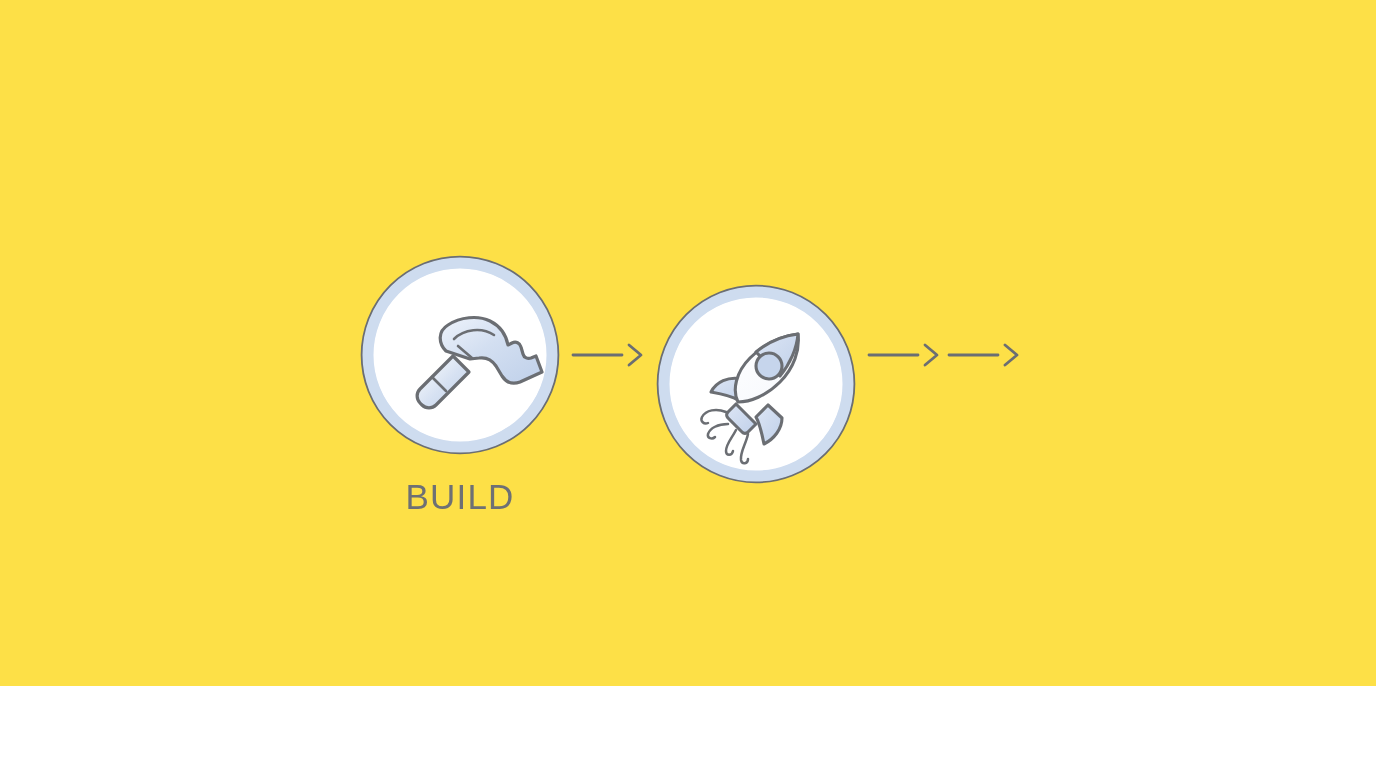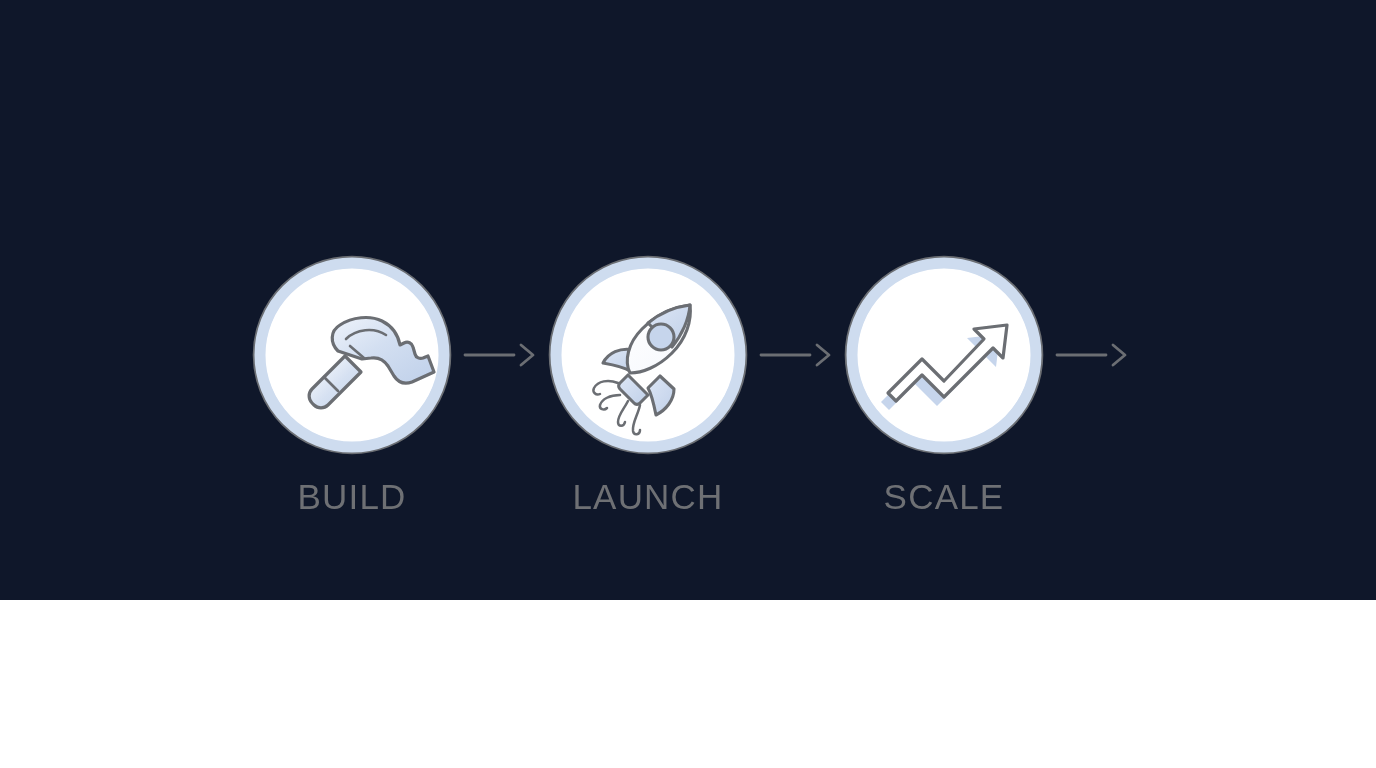--- a/index.html
+++ b/index.html
@@ -9,22 +9,22 @@
   }
   body {
     width: 1376px;
     height: 768px;
     overflow: hidden;
     font-family: "Liberation Sans", sans-serif;
   }
   #stage {
     position: relative;
     width: 1376px;
-    height: 600px;
-    background: #0f172a;
+    height: 686px;
+    background: #fde047;
   }
   .process-flow {
     position: absolute;
     left: 0;
     top: 0;
     width: 1376px;
     height: 768px;
     display: flex;
     flex-direction: row;
     align-items: center;
@@ -176,50 +176,31 @@
 
             <g stroke="#6b6e73" stroke-width="2.5" fill="none" stroke-linecap="round">
               <path d="M70 128 C 60 124, 50 126, 46 133 C 44 137, 48 141, 52 139"></path>
               <path d="M72 140 C 62 140, 54 144, 52 150 C 51 154, 56 156, 59 153"></path>
               <path d="M80 146 C 76 154, 70 160, 70 167 C 70 172, 76 172, 77 167"></path>
               <path d="M92 150 C 90 160, 84 168, 85 176 C 86 181, 92 180, 92 175"></path>
             </g>
           </g>
         </svg>
       </div>
-      <div class="step-label">LAUNCH</div>
     </div>
 
     <div class="connector">
       <svg width="78" height="30" viewBox="0 0 78 30" xmlns="http://www.w3.org/2000/svg">
         <g stroke="#6b6e73" stroke-width="2.8" fill="none" stroke-linecap="round" stroke-linejoin="round">
           <line x1="4" y1="15" x2="53" y2="15"></line>
           <polyline points="60,5 72,15 60,25"></polyline>
         </g>
       </svg>
     </div>
 
-    <div class="step">
-      <div class="node-circle">
-        <svg width="200" height="200" viewBox="0 0 200 200" xmlns="http://www.w3.org/2000/svg">
-          <g>
-            <circle cx="100" cy="100" r="98" fill="#ffffff" stroke="#6b6e73" stroke-width="2.6"></circle>
-            <circle cx="100" cy="100" r="92" fill="none" stroke="#cedcef" stroke-width="11"></circle>
-            <circle cx="100" cy="100" r="86" fill="#ffffff" stroke="none"></circle>
-          </g>
-          <g>
-
-            <path d="M44 138 L 78 104 L 100 126 L 140 84 L 130 74 L 163 70 L 159 103 L 149 93 L 100 142 L 78 120 L 52 146 Z" fill="#c6d5ec" stroke="none" transform="translate(-7,9)"></path>
-
-            <path d="M44 138 L 78 104 L 100 126 L 140 84 L 130 74 L 163 70 L 159 103 L 149 93 L 100 142 L 78 120 L 52 146 Z" fill="#ffffff" stroke="#6b6e73" stroke-width="3.2" stroke-linejoin="round" stroke-linecap="round"></path>
-          </g>
-        </svg>
-      </div>
-      <div class="step-label">SCALE</div>
-    </div>
 
     <div class="connector">
       <svg width="78" height="30" viewBox="0 0 78 30" xmlns="http://www.w3.org/2000/svg">
         <g stroke="#6b6e73" stroke-width="2.8" fill="none" stroke-linecap="round" stroke-linejoin="round">
           <line x1="4" y1="15" x2="53" y2="15"></line>
           <polyline points="60,5 72,15 60,25"></polyline>
         </g>
       </svg>
     </div>
 

